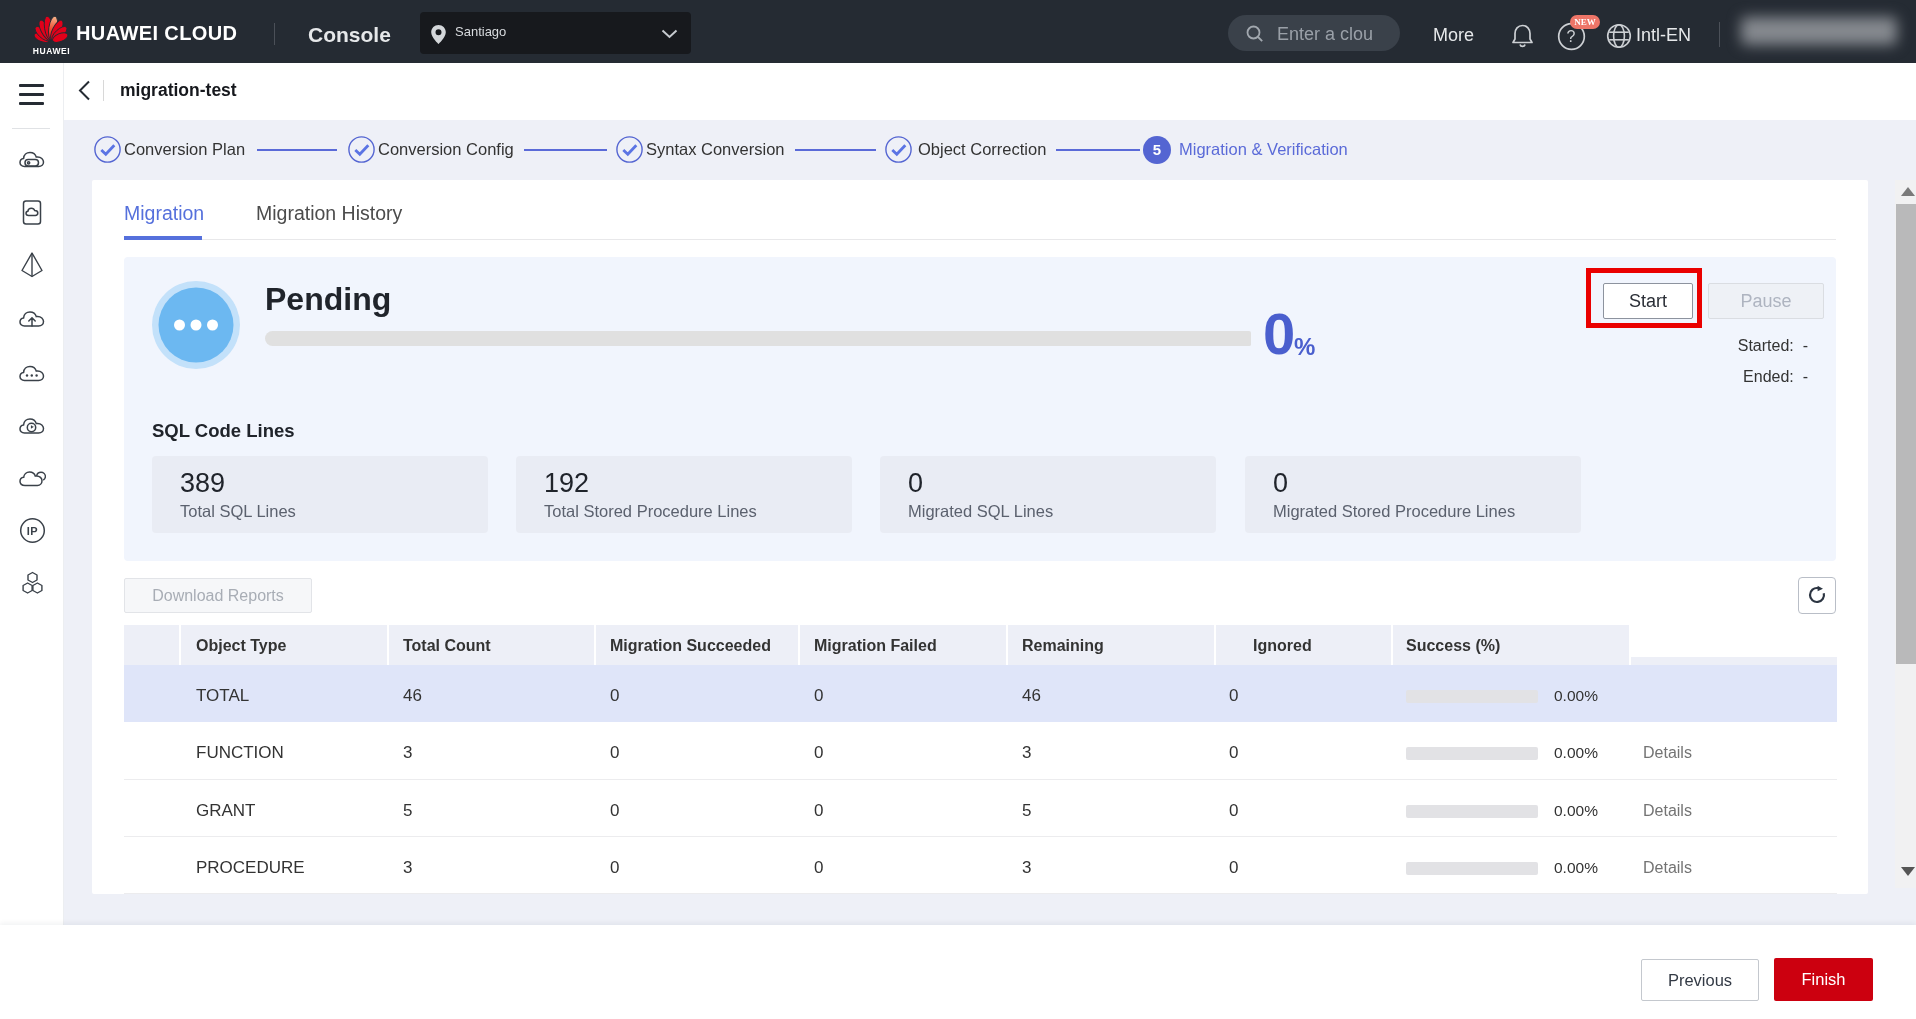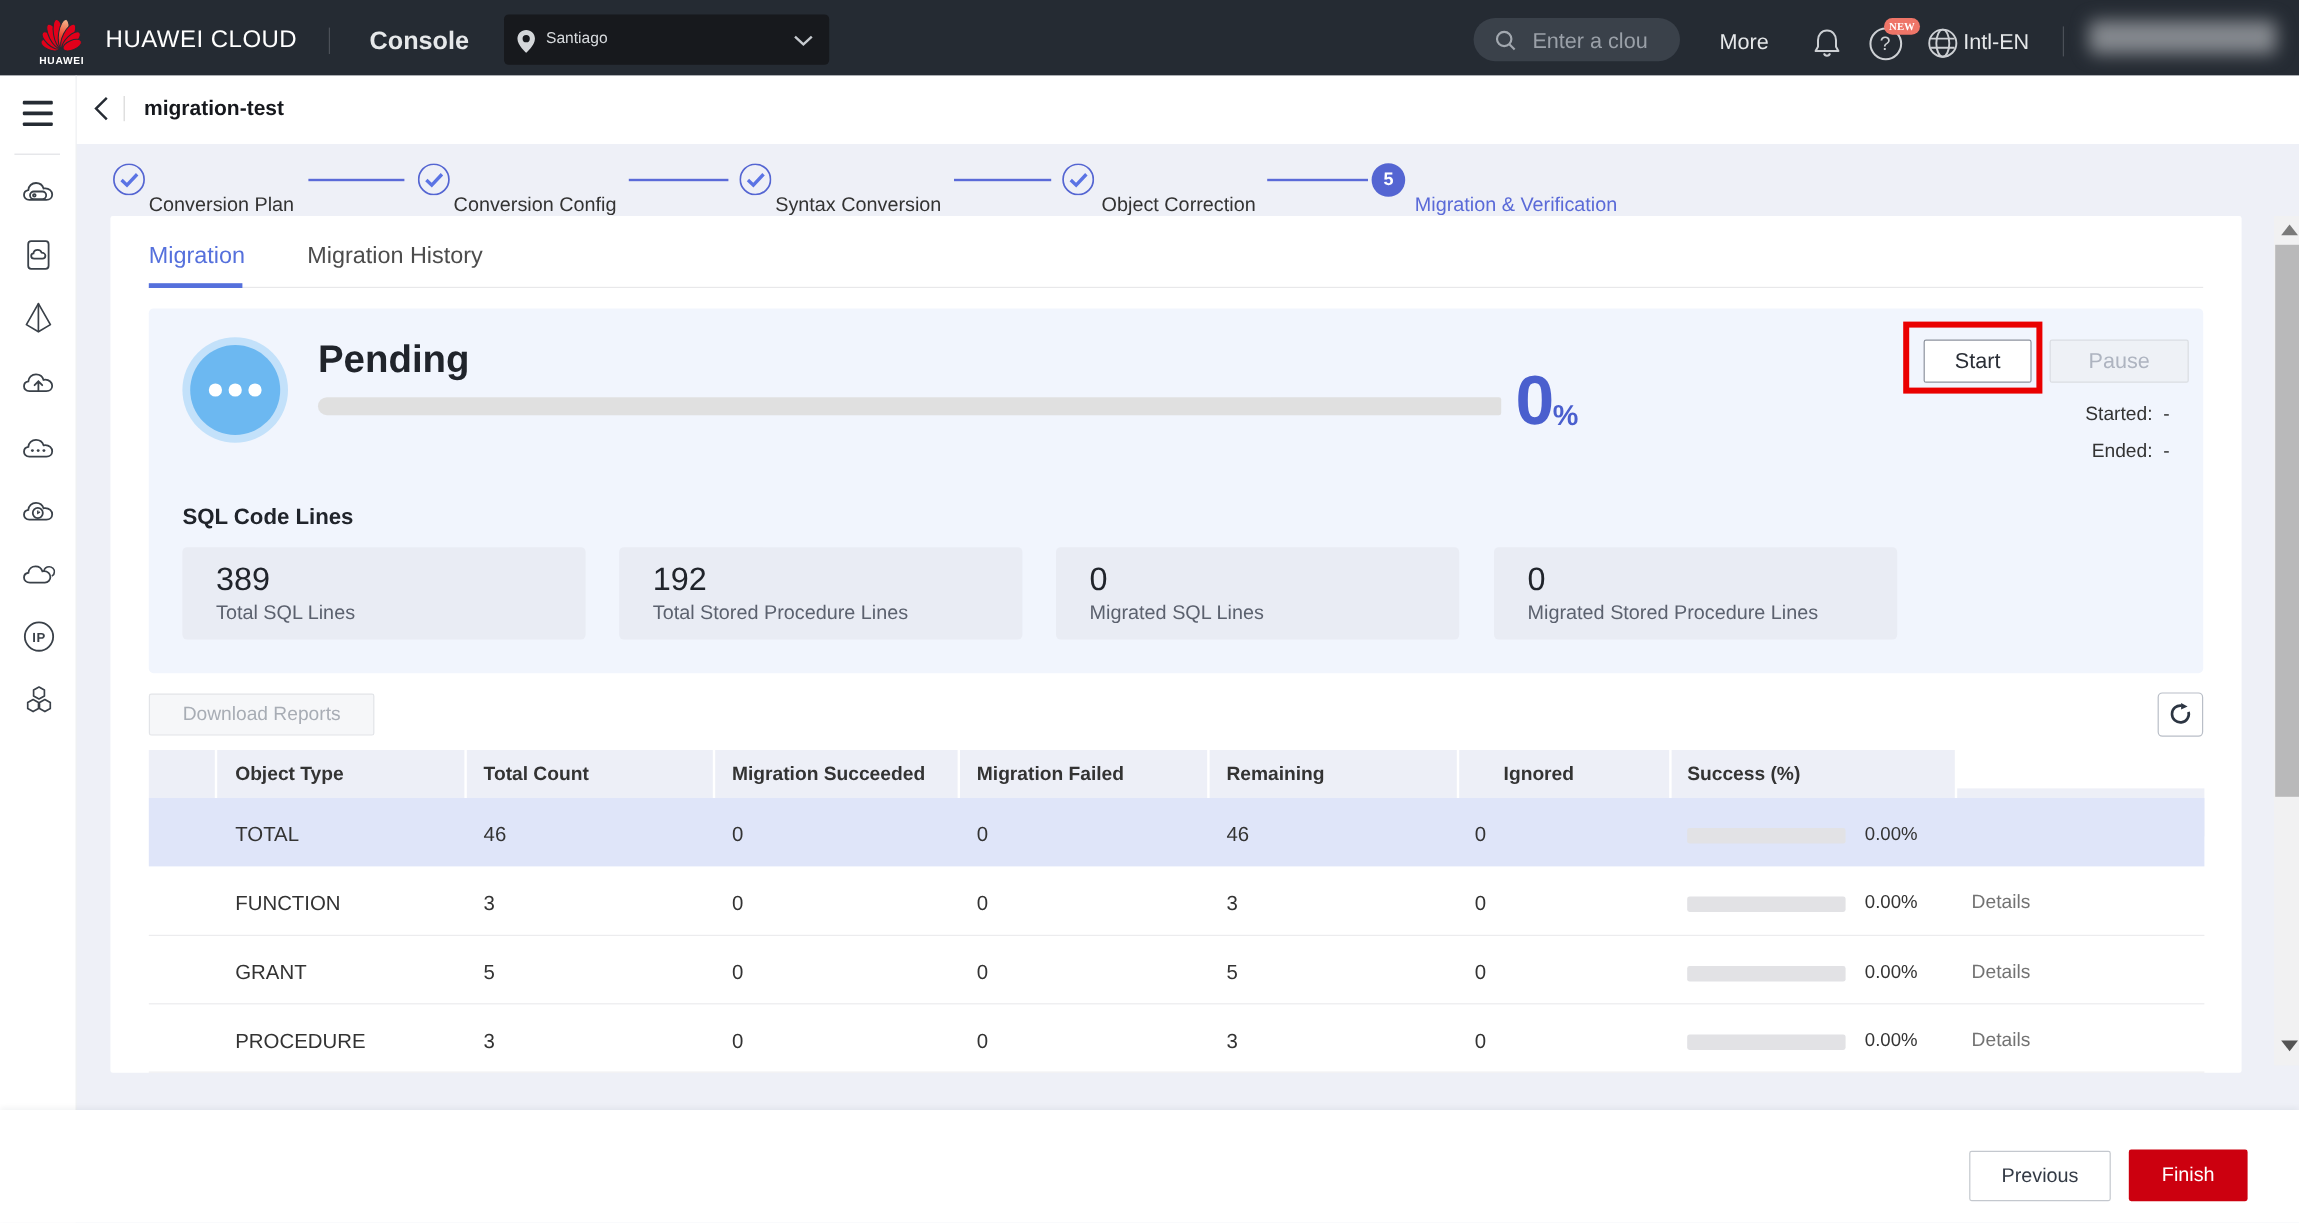--- a/index.html
+++ b/index.html
@@ -10,21 +10,21 @@
   #topbar { left:0; top:0; width:1916px; height:63px; background:#252b33; }
   .tbtxt { color:#e6e8ea; }
   
   #sidebar { left:0; top:63px; width:64px; height:956px; background:#fff; border-right:1px solid #eceef1; }
   
   #titlebar { left:64px; top:63px; width:1852px; height:57px; background:#fff; }
   
   #card { left:92px; top:180px; width:1776px; height:714px; background:#fff; border-radius:2px; overflow:hidden; }
   
   #footer { left:0; top:925px; width:1916px; height:94px; background:#fff; box-shadow:0 -2px 5px rgba(25,30,50,0.06); }
-  .stlbl { top:140px; font-size:16.5px; color:#333;margin-top:22px; }
+  .stlbl { top:140px; font-size:16.5px; color:#333; }
   .stline { top:149px; height:2px; background:#5a6ad8; }
   .hcell { position:absolute; top:0; height:40px; background:#edeff7; }
   .htxt { position:absolute; top:12px; font-size:16px; font-weight:bold; color:#333; }
   .rtxt { position:absolute; top:21px; font-size:17px; color:#333; }
   .sbar { position:absolute; top:25px; left:1282px; width:132px; height:13px; background:#e2e2e5; border-radius:2px; }
   .pct  { position:absolute; top:22px; left:1430px; font-size:15.5px; color:#333; }
   .det  { position:absolute; top:22px; left:1519px; font-size:16px; color:#737373; }
   .scard { top:276px; width:336px; height:77px; background:#e9ecf4; border-radius:4px; }
   .snum { position:absolute; left:28px; top:12px; font-size:27px; color:#20242b; }
   .slbl { position:absolute; left:28px; top:46px; font-size:16.5px; color:#5b616e; }
@@ -45,21 +45,21 @@
 <ellipse cx="0" cy="-10.0" rx="4.0" ry="8.2" fill="#e2001a" stroke="#252b33" stroke-width="0.9" transform="translate(19,30.5) rotate(-67)"></ellipse>
 <ellipse cx="0" cy="-11.5" rx="4.1" ry="9.6" fill="#e2001a" stroke="#252b33" stroke-width="0.9" transform="translate(19,30.5) rotate(-47)"></ellipse>
 <ellipse cx="0" cy="-12.8" rx="4.199999999999999" ry="11.0" fill="#e2001a" stroke="#252b33" stroke-width="0.9" transform="translate(19,30.5) rotate(-27)"></ellipse>
 <ellipse cx="0" cy="-13.6" rx="4.3" ry="12.0" fill="#e2001a" stroke="#252b33" stroke-width="0.9" transform="translate(19,30.5) rotate(-9)"></ellipse>
 <ellipse cx="0" cy="-13.6" rx="4.3" ry="12.0" fill="url(#pg)" stroke="#252b33" stroke-width="0.9" transform="translate(19,30.5) rotate(9)"></ellipse>
 <ellipse cx="0" cy="-12.8" rx="4.199999999999999" ry="11.0" fill="#e2001a" stroke="#252b33" stroke-width="0.9" transform="translate(19,30.5) rotate(27)"></ellipse>
 <ellipse cx="0" cy="-11.5" rx="4.1" ry="9.6" fill="#e2001a" stroke="#252b33" stroke-width="0.9" transform="translate(19,30.5) rotate(47)"></ellipse>
 <ellipse cx="0" cy="-10.0" rx="4.0" ry="8.2" fill="#e2001a" stroke="#252b33" stroke-width="0.9" transform="translate(19,30.5) rotate(67)"></ellipse>
 <text x="19.5" y="42.5" text-anchor="middle" font-size="8.5" font-weight="bold" fill="#ffffff" letter-spacing="0.6">HUAWEI</text>
 </svg>
-<div class="a tbtxt" style="left:88px;top:22px;font-size:20px;font-weight:normal;letter-spacing:0.4px;color:#fff;">HUAWEI CLOUD</div>
+<div class="a tbtxt" style="left:76px;top:22px;font-size:20px;font-weight:bold;letter-spacing:0.4px;color:#fff;">HUAWEI CLOUD</div>
 <div class="a" style="left:274px;top:23px;width:1px;height:22px;background:#4b5058;"></div>
 <div class="a tbtxt" style="left:308px;top:23px;font-size:21px;font-weight:bold;">Console</div>
 
 <div class="a" style="left:420px;top:12px;width:271px;height:42px;background:#17191d;border-radius:4px;"></div>
 <svg class="a" style="left:430px;top:24px;" width="17" height="21" viewBox="0 0 17 21">
   <path d="M8.5 1 C4.4 1 1.2 4.2 1.2 8.3 C1.2 13.6 8.5 20 8.5 20 C8.5 20 15.8 13.6 15.8 8.3 C15.8 4.2 12.6 1 8.5 1 Z M8.5 11.2 A3 3 0 1 1 8.5 5.2 A3 3 0 0 1 8.5 11.2 Z" fill="#d4d7da"></path>
 </svg>
 <div class="a" style="left:455px;top:24px;font-size:13px;color:#d8dbde;">Santiago</div>
 <svg class="a" style="left:661px;top:29px;" width="17" height="10" viewBox="0 0 17 10">
   <polyline points="1.5,1.5 8.5,8 15.5,1.5" fill="none" stroke="#c6cacf" stroke-width="2"></polyline>

